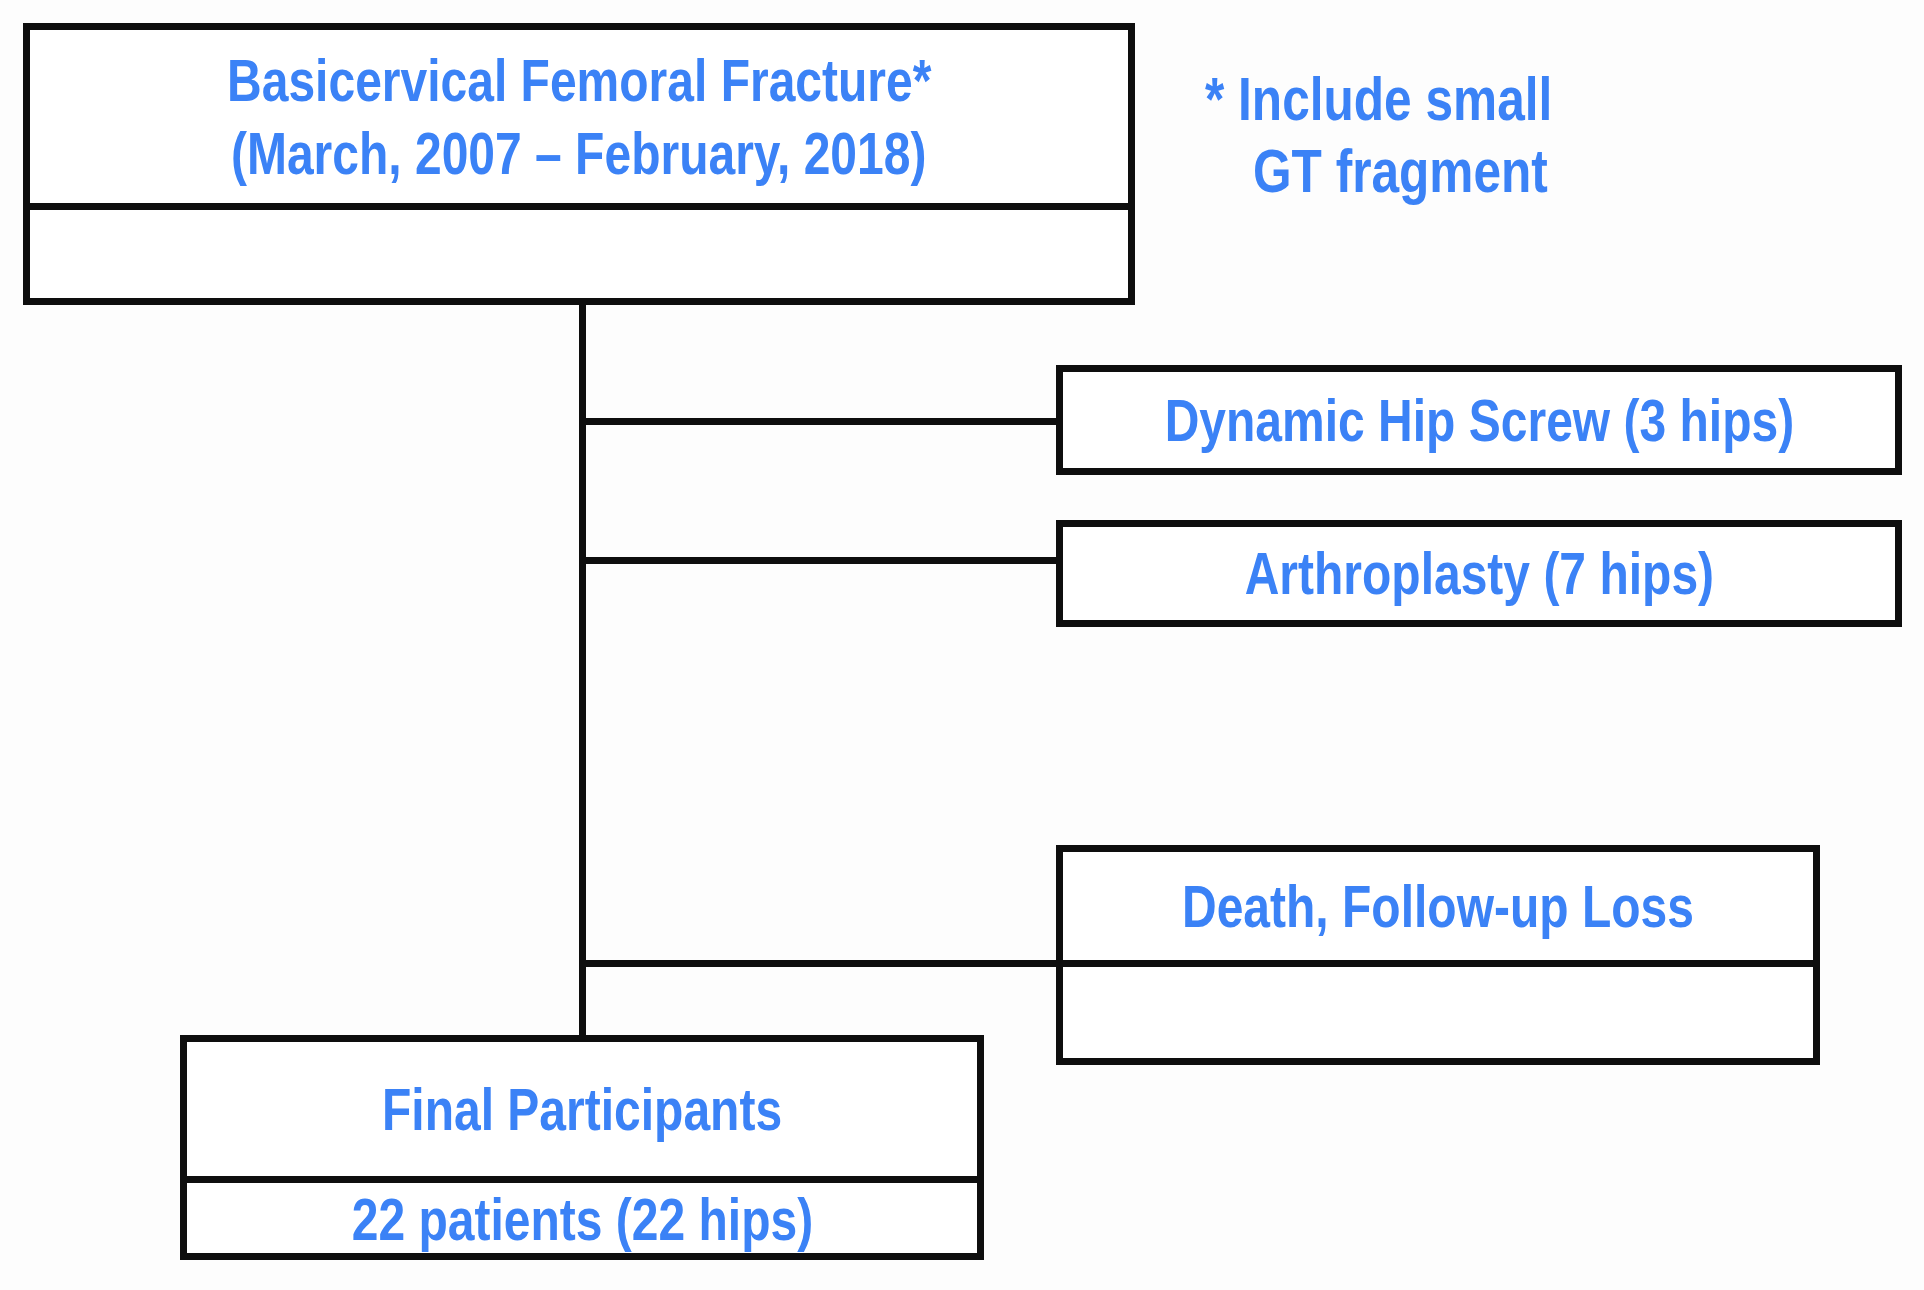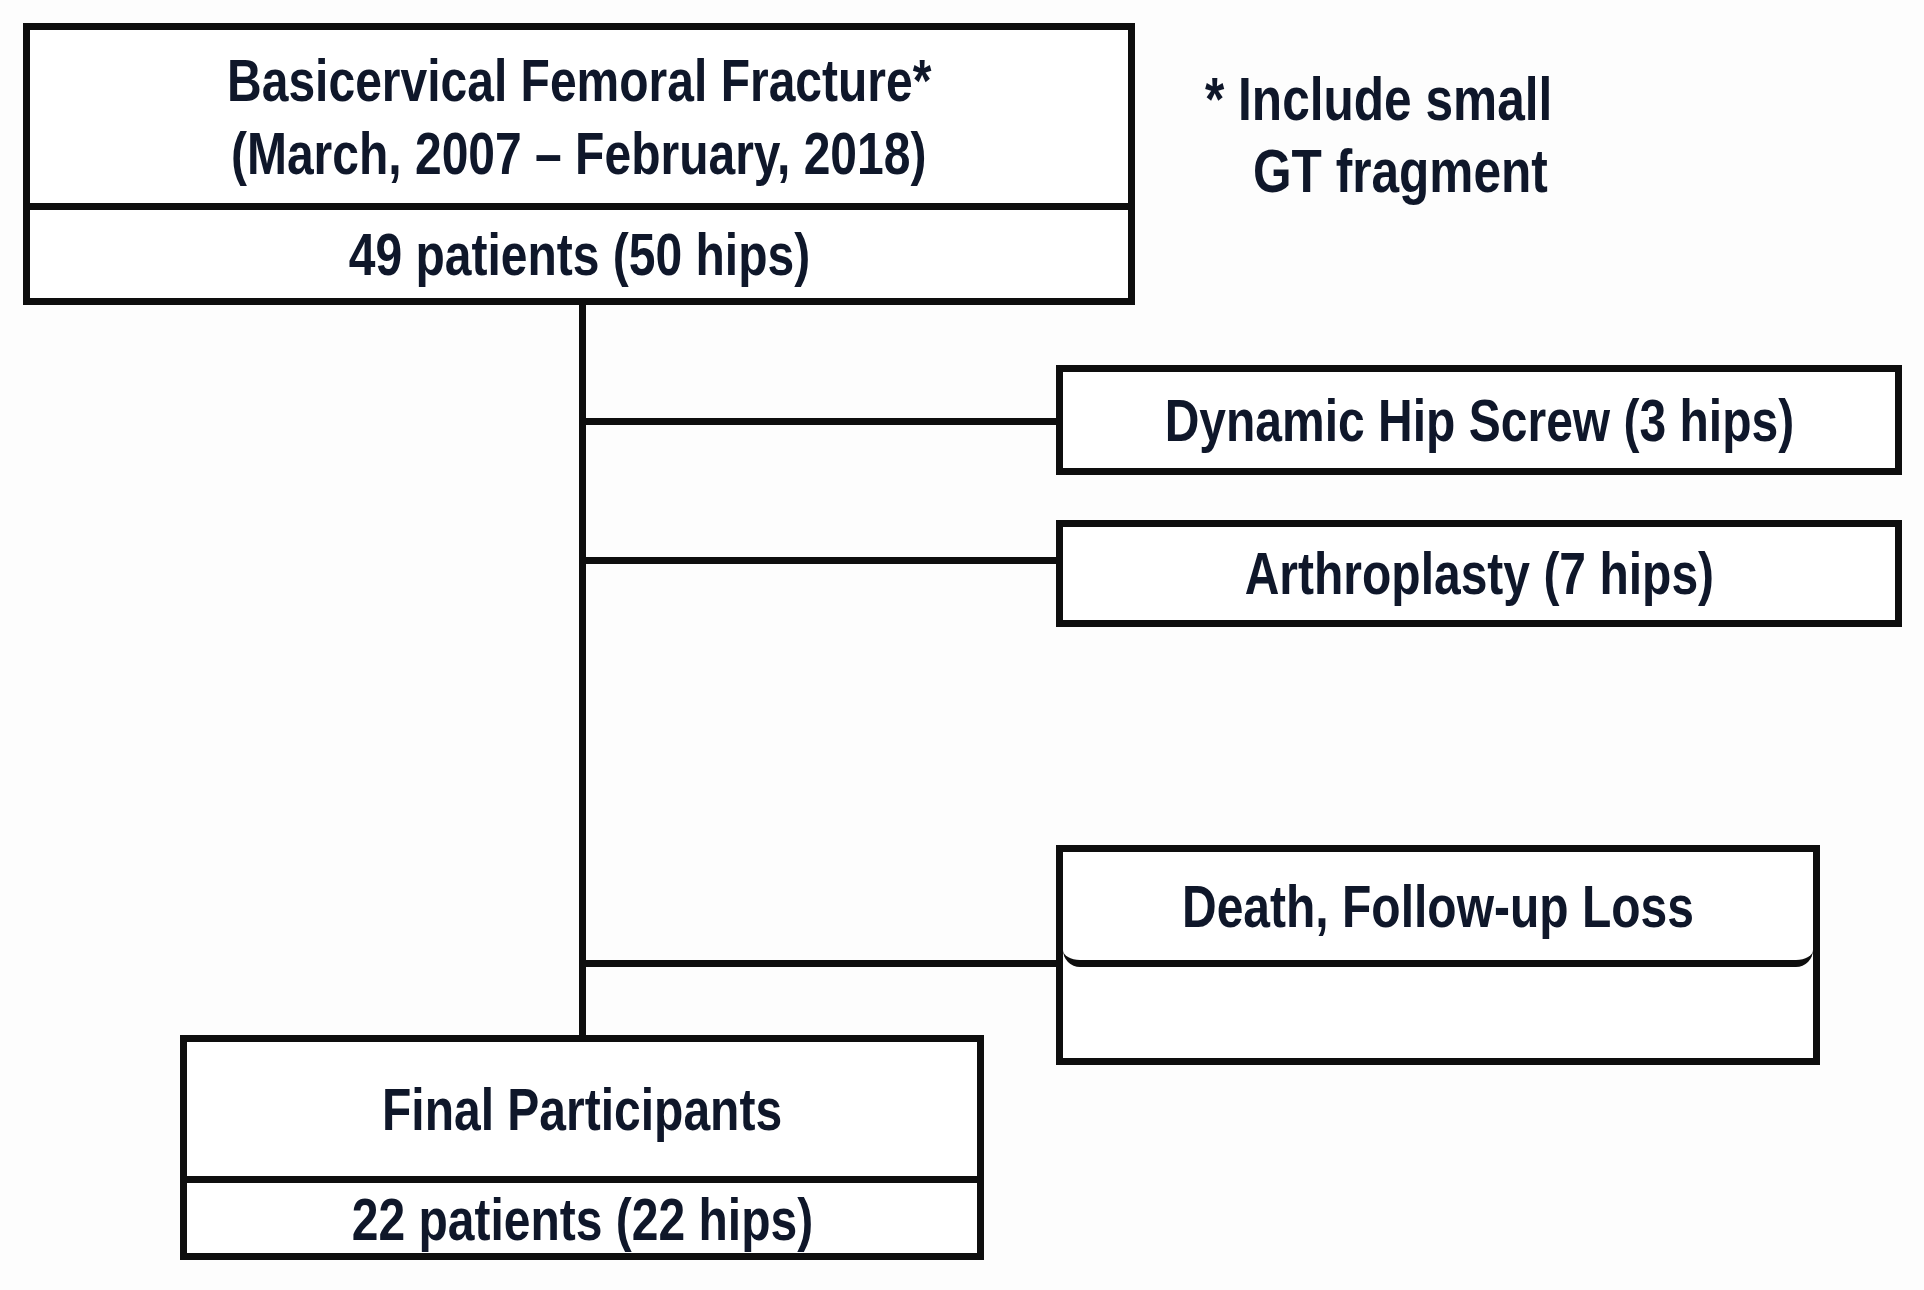--- a/index.html
+++ b/index.html
@@ -7,21 +7,21 @@
     padding: 0;
     background: #ffffff;
   }
   .canvas {
     position: relative;
     width: 1924px;
     height: 1290px;
     background: #fdfdfd;
     font-family: "Liberation Sans", sans-serif;
     font-weight: 700;
-    color: #0f172a;
+    color: #3b82f6;
     overflow: hidden;
   }
   
   .fbox {
     position: absolute;
     background: #ffffff;
     border: 7px solid #0e0e0e;
     box-sizing: border-box;
     display: flex;
     flex-direction: column;
@@ -64,21 +64,21 @@
   }
 
   
   #top-box      { left: 23px;   top: 23px;   width: 1112px; height: 282px; }
   #top-box .cell.split   { height: 180px; }
   #dhs-box      { left: 1056px; top: 365px;  width: 846px;  height: 110px; text-align: right; }
   #arthro-box   { left: 1056px; top: 508px;  width: 846px;  height: 107px; margin-top: 12px; }
   #cmn-box      { left: 180px;  top: 660px;  width: 806px;  height: 226px; }
   #cmn-box .cell.split   { height: 115px; }
   #death-box    { left: 1056px; top: 845px;  width: 764px;  height: 220px; }
-  #death-box .cell.split { height: 115px; border-radius: 17px; }
+  #death-box .cell.split { height: 115px; }
   #final-box    { left: 180px;  top: 1035px; width: 804px;  height: 225px; }
   #final-box .cell.split { height: 141px; }
 
   #trunk-line         { left: 579px; top: 303px; width: 7px;   height: 737px; }
   #branch-line-dhs    { left: 582px; top: 418px; width: 478px; height: 7px; }
   #branch-line-arthro { left: 582px; top: 557px; width: 478px; height: 7px; }
   #branch-line-death  { left: 582px; top: 960px; width: 478px; height: 7px; }
 
   #note-line-1 { left: 1205px; top: 64px; }
   #note-line-2 { left: 1253px; top: 136px; }
@@ -90,23 +90,20 @@
 
   <div class="line" id="trunk-line"></div>
   <div class="line" id="branch-line-dhs"></div>
   <div class="line" id="branch-line-arthro"></div>
   <div class="line" id="branch-line-death"></div>
 
   <div class="fbox" id="top-box">
     <div class="cell split">
       <span class="t">Basicervical Femoral Fracture*</span>
       <span class="t">(March, 2007 – February, 2018)</span>
-    </div>
-    <div class="cell grow">
-      <span class="t">49 patients (50 hips)</span>
     </div>
   </div>
 
   <span class="note-line" id="note-line-1">* Include small</span>
   <span class="note-line" id="note-line-2">GT fragment</span>
 
   <div class="fbox" id="dhs-box">
     <div class="cell grow">
       <span class="t">Dynamic Hip Screw (3 hips)</span>
     </div>

